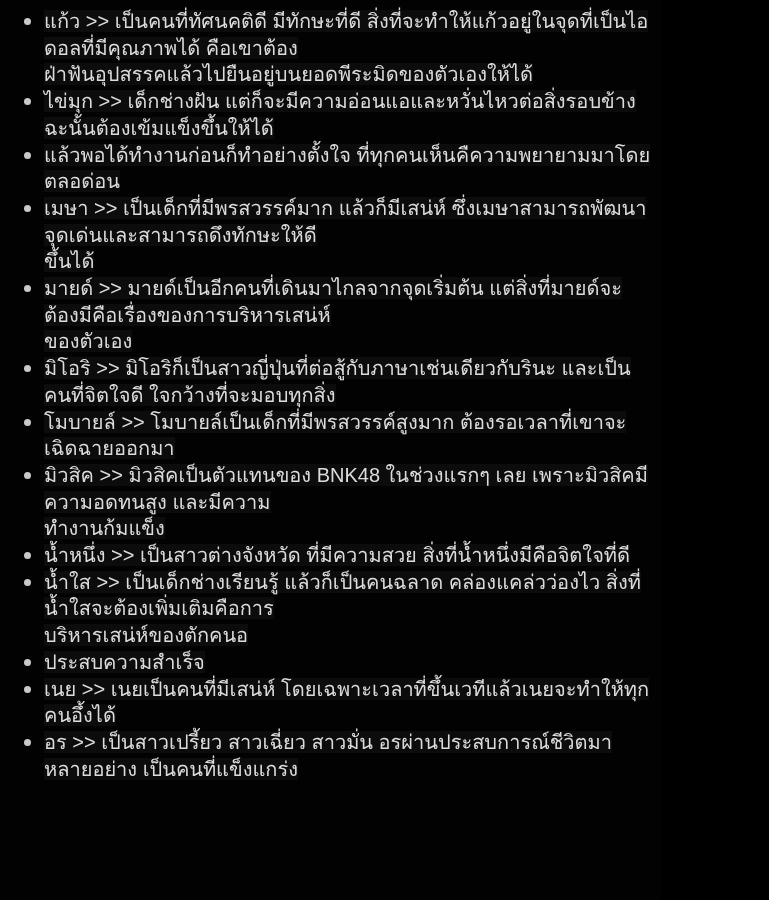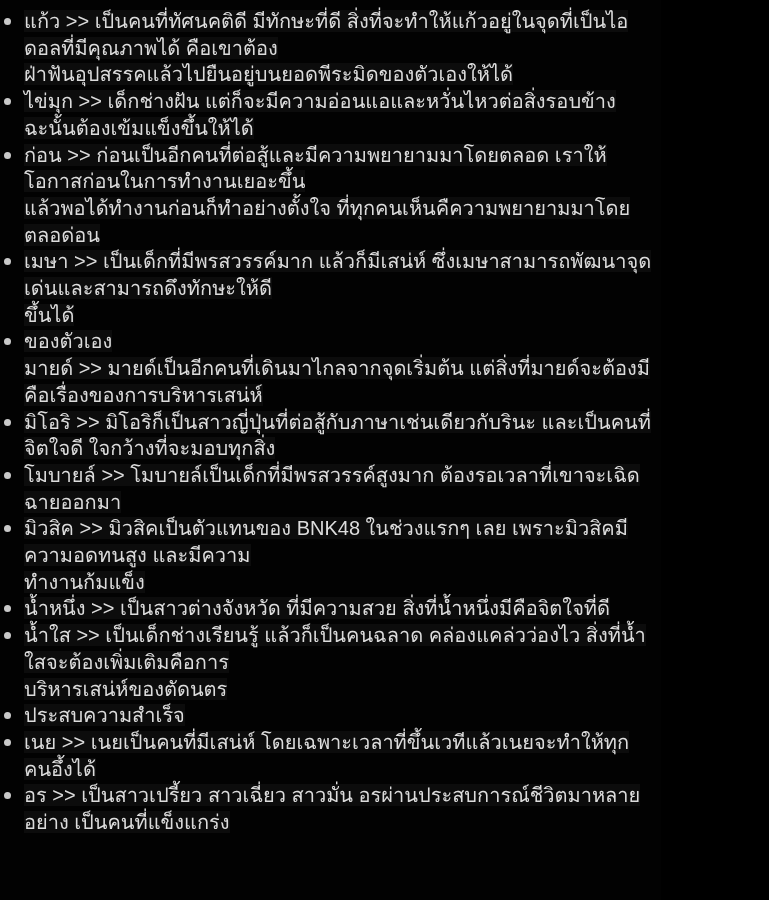--- a/index.html
+++ b/index.html
@@ -11,21 +11,21 @@
     width: 769px;
     height: 900px;
     overflow: hidden;
     font-family: "Liberation Sans", sans-serif;
   }
   .page {
     width: 661px;
     height: 900px;
     background: #020202;
     box-sizing: border-box;
-    padding: 8px 6px 0 4px;
+    padding: 8px 6px 0 24px;
   }
   ul.notes-list {
     list-style: none;
     margin: 0;
     padding: 0;
   }
   li.item {
     display: flex;
     align-items: flex-start;
   }
@@ -78,42 +78,41 @@
           <div class="line"><span class="hl">ไข่มุก &gt;&gt; เด็กช่างฝัน แต่ก็จะมีความอ่อนแอและหวั่นไหวต่อสิ่งรอบข้าง ฉะนั้นต้องเข้มแข็งขึ้นให้ได้</span></div>
         </div>
   </li>
 
 
   <li class="item">
     <div class="bullet-col">
       <div class="dot"></div>
     </div>
     <div class="lines">
-          <div class="line"><span class="hl">ก่อน &gt;&gt; ก่อนเป็นอีกคนที่ต่อสู้และมีความพยายามมาโดยตลอด เราให้โอกาสก่อนในการทำงานเยอะขึ้น</span></div>
           <div class="line"><span class="hl">แล้วพอได้ทำงานก่อนก็ทำอย่างตั้งใจ ที่ทุกคนเห็นคืความพยายามมาโดยตลอด่อน</span></div>
         </div>
   </li>
 
   <li class="item">
     <div class="bullet-col">
       <div class="dot"></div>
     </div>
     <div class="lines">
           <div class="line"><span class="hl">เมษา &gt;&gt; เป็นเด็กที่มีพรสวรรค์มาก แล้วก็มีเสน่ห์ ซึ่งเมษาสามารถพัฒนาจุดเด่นและสามารถดึงทักษะให้ดี</span></div>
           <div class="line"><span class="hl">ขึ้นได้</span></div>
         </div>
   </li>
 
   <li class="item">
     <div class="bullet-col">
       <div class="dot"></div>
     </div>
     <div class="lines">
+          <div class="line"><span class="hl">มายด์ &gt;&gt; มายด์เป็นอีกคนที่เดินมาไกลจากจุดเริ่มต้น แต่สิ่งที่มายด์จะต้องมีคือเรื่องของการบริหารเสน่ห์</span></div>
           <div class="line"><span class="hl">ของตัวเอง</span></div>
-          <div class="line"><span class="hl">มายด์ &gt;&gt; มายด์เป็นอีกคนที่เดินมาไกลจากจุดเริ่มต้น แต่สิ่งที่มายด์จะต้องมีคือเรื่องของการบริหารเสน่ห์</span></div>
         </div>
   </li>
 
   <li class="item">
     <div class="bullet-col">
       <div class="dot"></div>
     </div>
     <div class="lines">
           <div class="line"><span class="hl">มิโอริ &gt;&gt; มิโอริก็เป็นสาวญี่ปุ่นที่ต่อสู้กับภาษาเช่นเดียวกับรินะ และเป็นคนที่จิตใจดี ใจกว้างที่จะมอบทุกสิ่ง</span></div>
         </div>
@@ -146,21 +145,21 @@
           <div class="line"><span class="hl">น้ำหนึ่ง &gt;&gt; เป็นสาวต่างจังหวัด ที่มีความสวย สิ่งที่น้ำหนึ่งมีคือจิตใจที่ดี</span></div>
         </div>
   </li>
 
   <li class="item">
     <div class="bullet-col">
       <div class="dot"></div>
     </div>
     <div class="lines">
           <div class="line"><span class="hl">น้ำใส &gt;&gt; เป็นเด็กช่างเรียนรู้ แล้วก็เป็นคนฉลาด คล่องแคล่วว่องไว สิ่งที่น้ำใสจะต้องเพิ่มเติมคือการ</span></div>
-          <div class="line"><span class="hl">บริหารเสน่ห์ของตัดนตร</span></div>
+          <div class="line"><span class="hl">บริหารเสน่ห์ของตักคนอ</span></div>
         </div>
   </li>
 
   <li class="item">
     <div class="bullet-col">
       <div class="dot"></div>
     </div>
     <div class="lines">
           <div class="line"><span class="hl">ประสบความสำเร็จ</span></div>
         </div>

